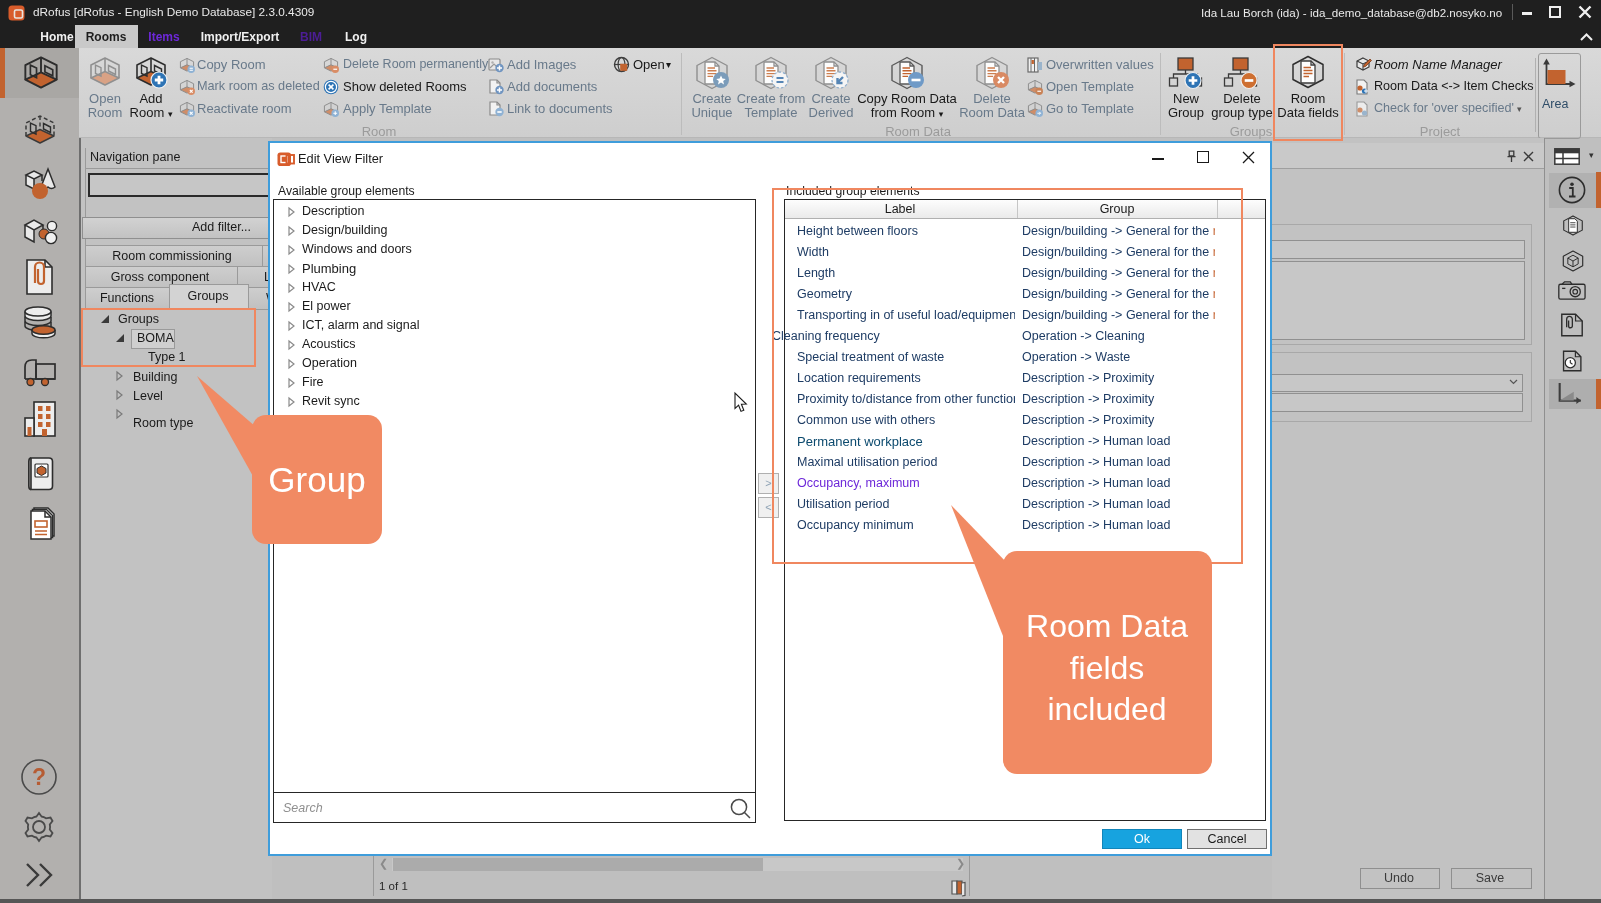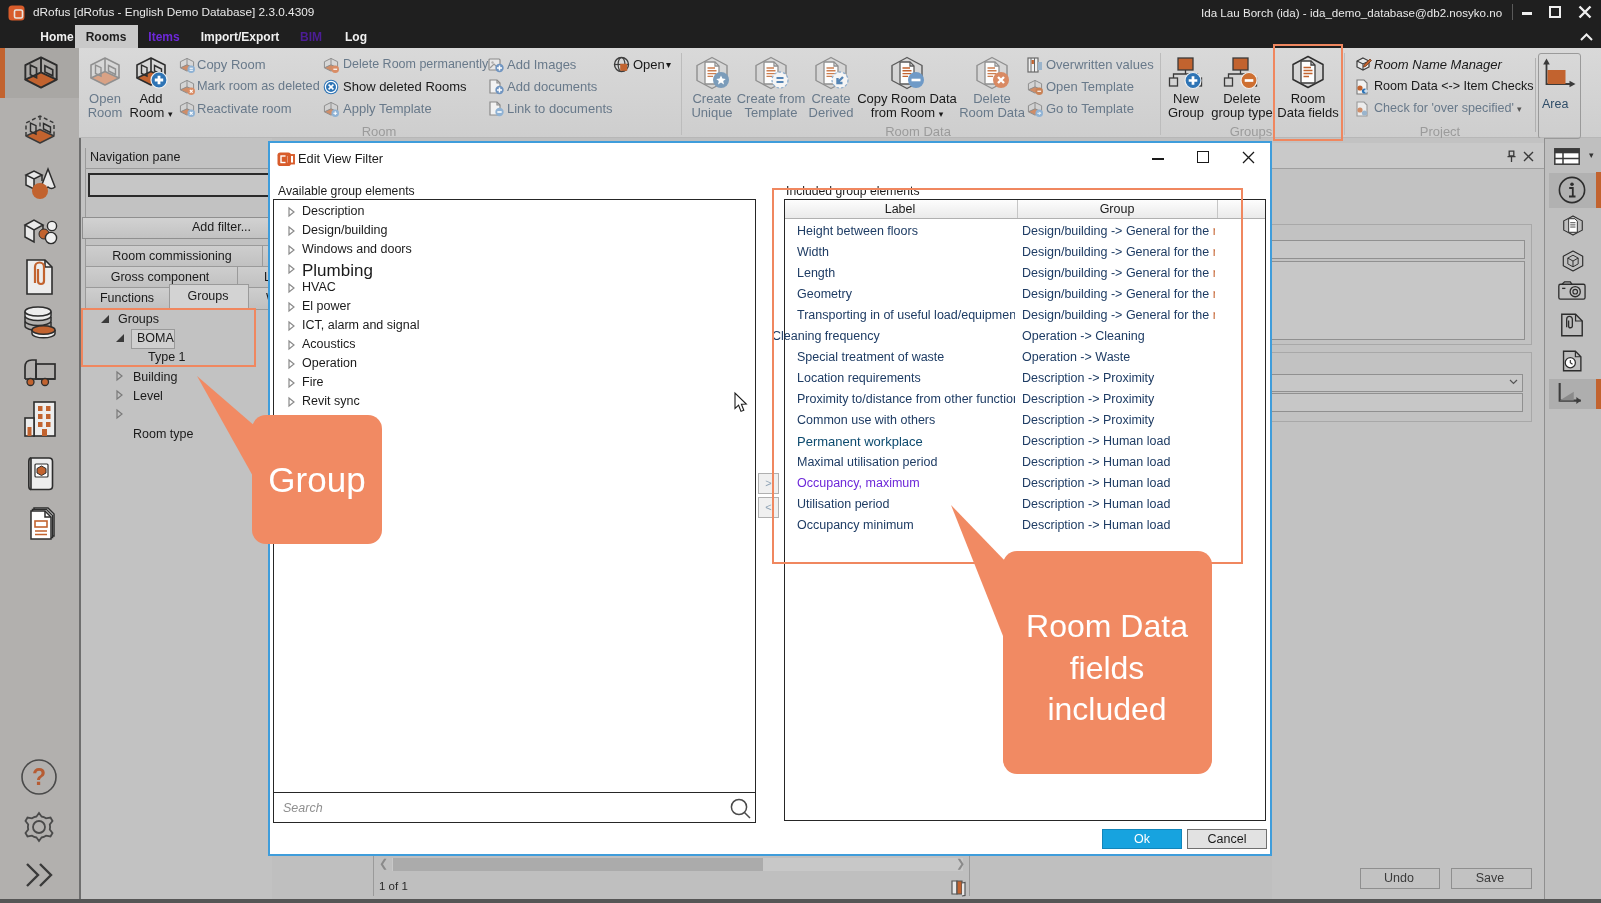--- a/index.html
+++ b/index.html
@@ -516,21 +516,21 @@
       <svg width="7" height="10">
         <path d="M1 1 L6 5 L1 9 Z" fill="none" stroke="#7a7a7a" stroke-width="1.2"></path>
       </svg>
     </div>
   <div class="abs txt" style="left:133px;top:389px;font-size:12.5px;color:#1a1a1a;">Level</div>
   <div class="abs" style="left:116px;top:409px;">
       <svg width="7" height="10">
         <path d="M1 1 L6 5 L1 9 Z" fill="none" stroke="#7a7a7a" stroke-width="1.2"></path>
       </svg>
     </div>
-  <div class="abs txt" style="left:133px;top:427px;font-size:12.5px;color:#1a1a1a;">Room type</div>
+  <div class="abs txt" style="left:133px;top:416px;font-size:12.5px;color:#1a1a1a;">Room type</div>
 
   <div class="abs" style="left:373px;top:853px;width:1px;height:43px;background:#9a9a9a;"></div>
   <div class="abs" style="left:969px;top:853px;width:1px;height:43px;background:#9a9a9a;"></div>
   <div class="abs" style="left:392px;top:858px;width:571px;height:13px;background:#c8c8c8;"></div>
   <div class="abs" style="left:393px;top:858px;width:370px;height:13px;background:#ababab;"></div>
   <div class="abs txt" style="left:379px;top:857px;font-size:11px;color:#8a8a8a;">❮</div>
   <div class="abs txt" style="left:956px;top:857px;font-size:11px;color:#8a8a8a;">❯</div>
   <div class="abs txt" style="left:379px;top:880px;font-size:11.5px;color:#2a2a2a;">1 of 1</div>
   <div class="abs" style="left:950px;top:879px;">
     <svg width="17" height="18">
@@ -681,21 +681,21 @@
       <svg width="7" height="10">
         <path d="M1 1 L6 5 L1 9 Z" fill="none" stroke="#8a8a8a" stroke-width="1.2"></path>
       </svg>
     </div>
   <div class="abs txt" style="left:302px;top:242px;font-size:12.5px;color:#1a1a1a;">Windows and doors</div>
   <div class="abs" style="left:288px;top:264px;">
       <svg width="7" height="10">
         <path d="M1 1 L6 5 L1 9 Z" fill="none" stroke="#8a8a8a" stroke-width="1.2"></path>
       </svg>
     </div>
-  <div class="abs txt" style="left:302px;top:261px;font-size:17px;color:#1a1a1a;">Plumbing</div>
+  <div class="abs txt" style="left:302px;top:261px;font-size:13px;color:#1a1a1a;">Plumbing</div>
   <div class="abs" style="left:288px;top:283px;">
       <svg width="7" height="10">
         <path d="M1 1 L6 5 L1 9 Z" fill="none" stroke="#8a8a8a" stroke-width="1.2"></path>
       </svg>
     </div>
   <div class="abs txt" style="left:302px;top:280px;font-size:12.5px;color:#1a1a1a;">HVAC</div>
   <div class="abs" style="left:288px;top:302px;">
       <svg width="7" height="10">
         <path d="M1 1 L6 5 L1 9 Z" fill="none" stroke="#8a8a8a" stroke-width="1.2"></path>
       </svg>

